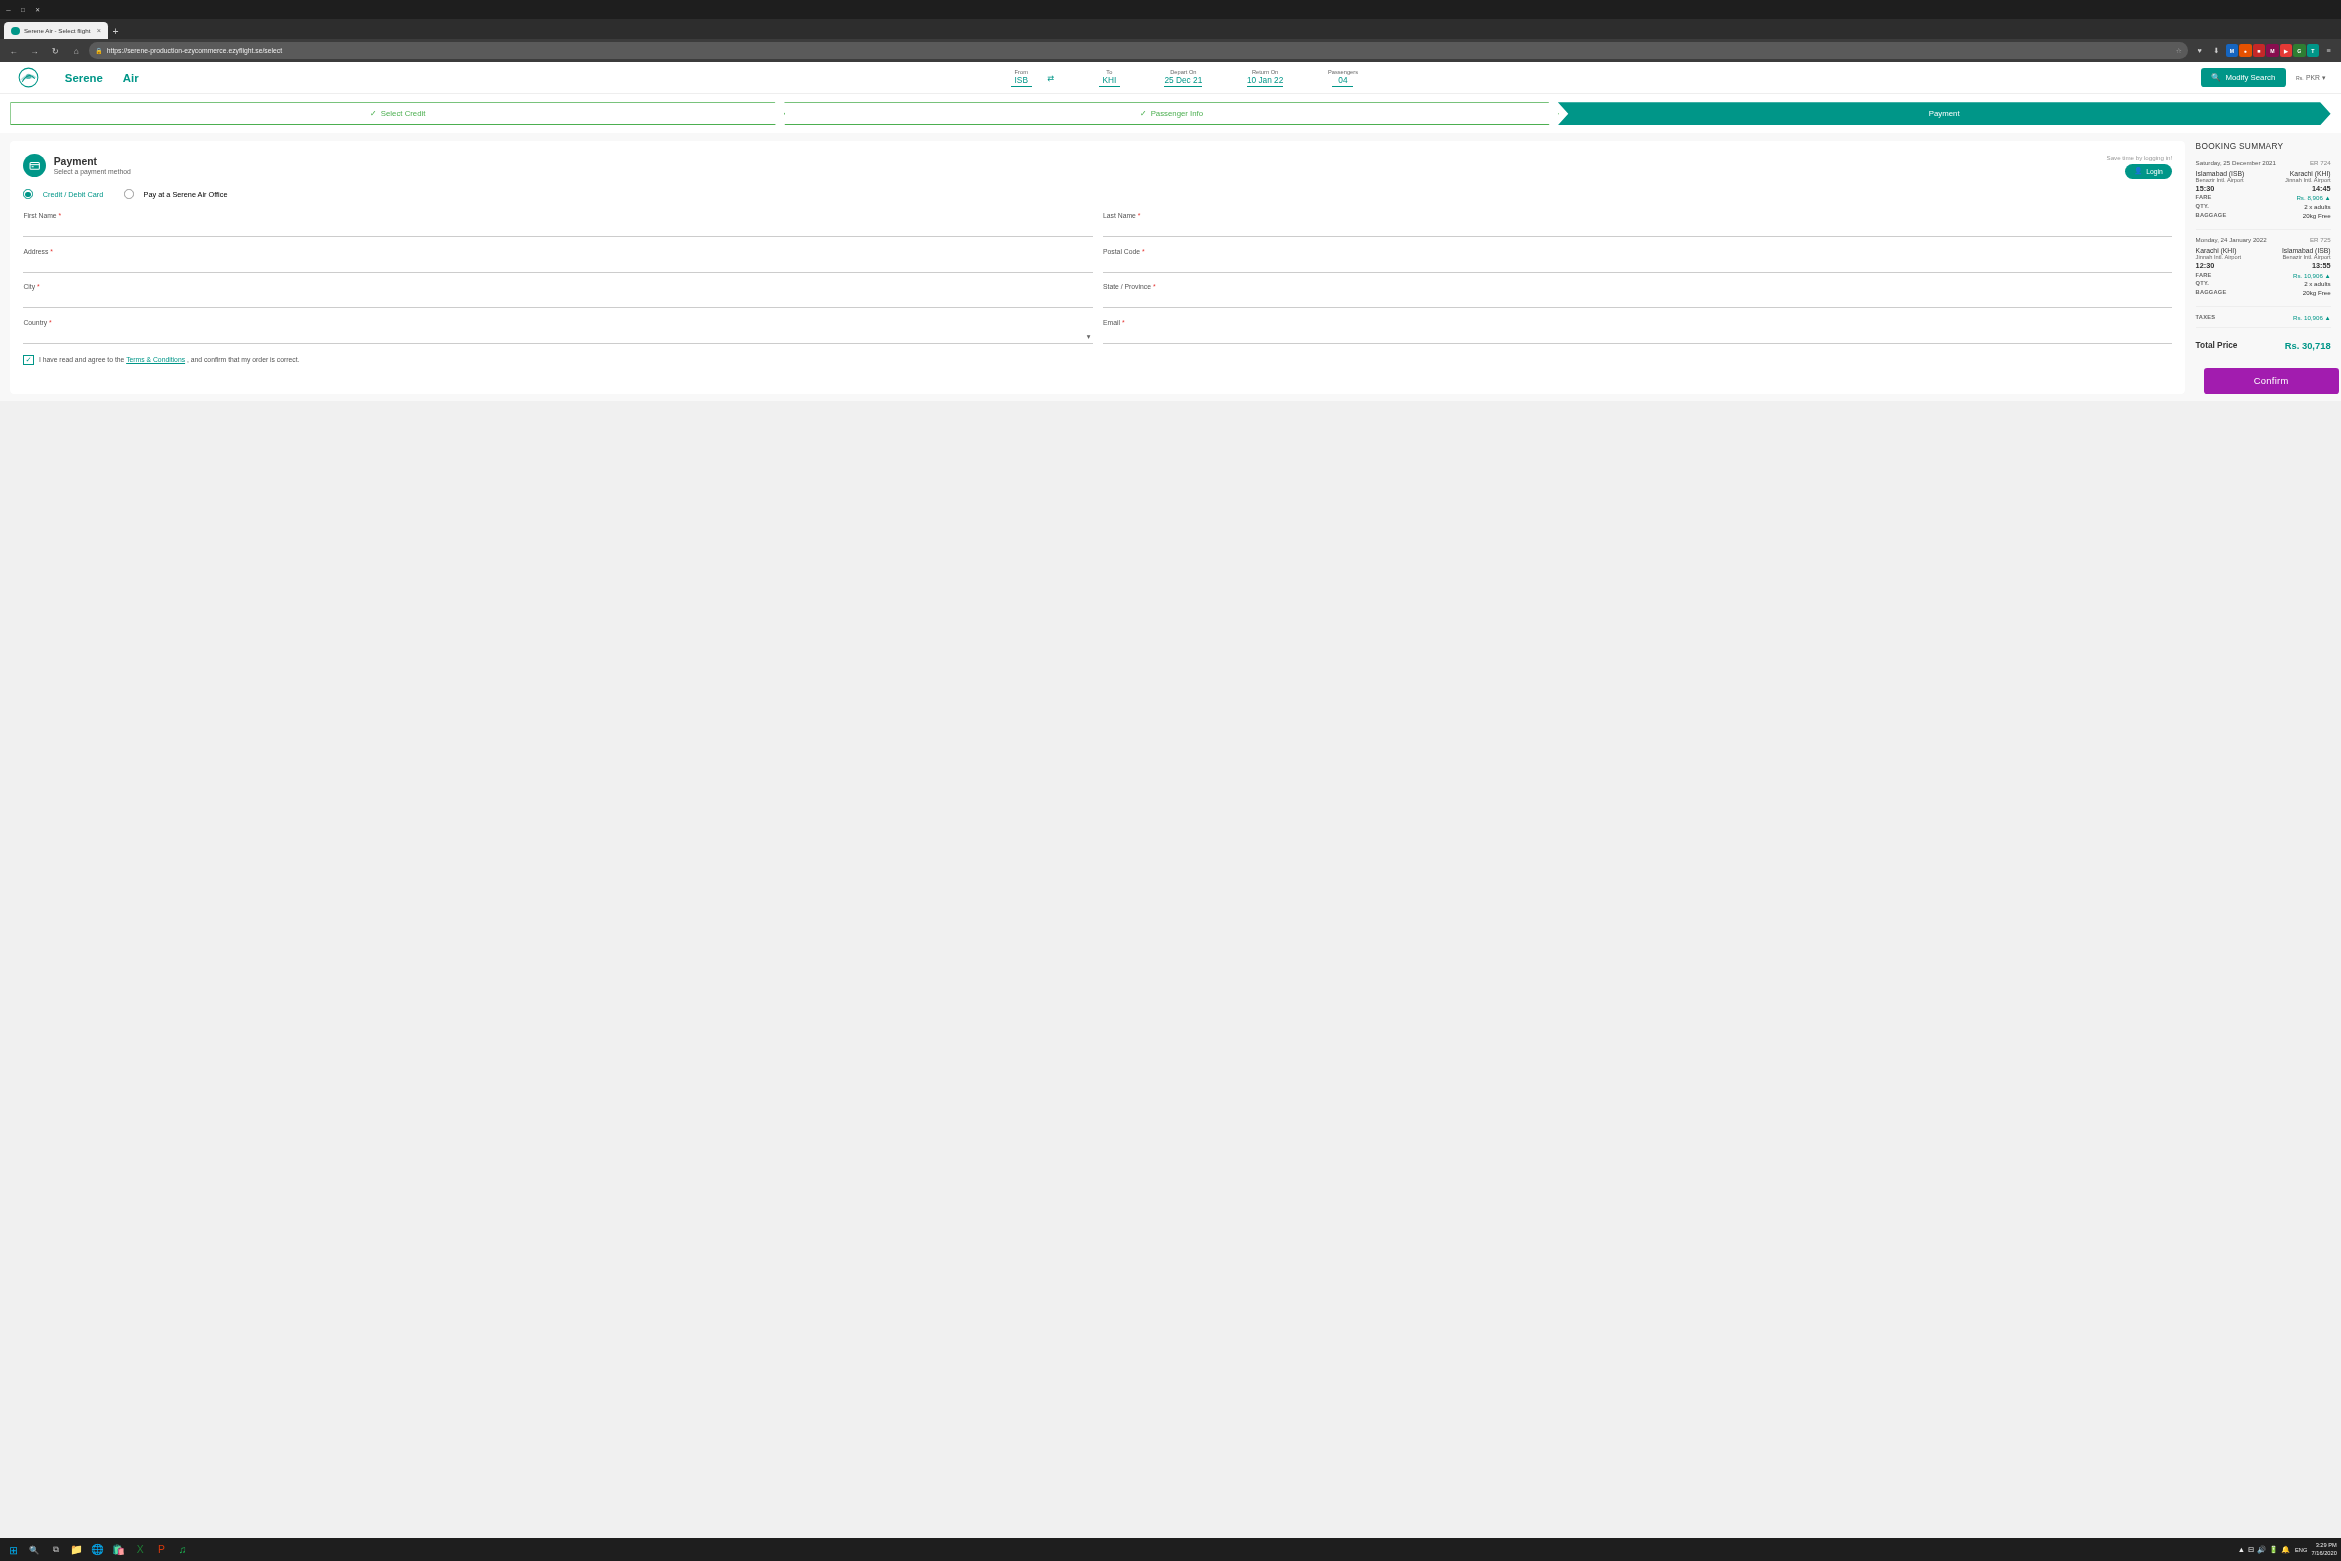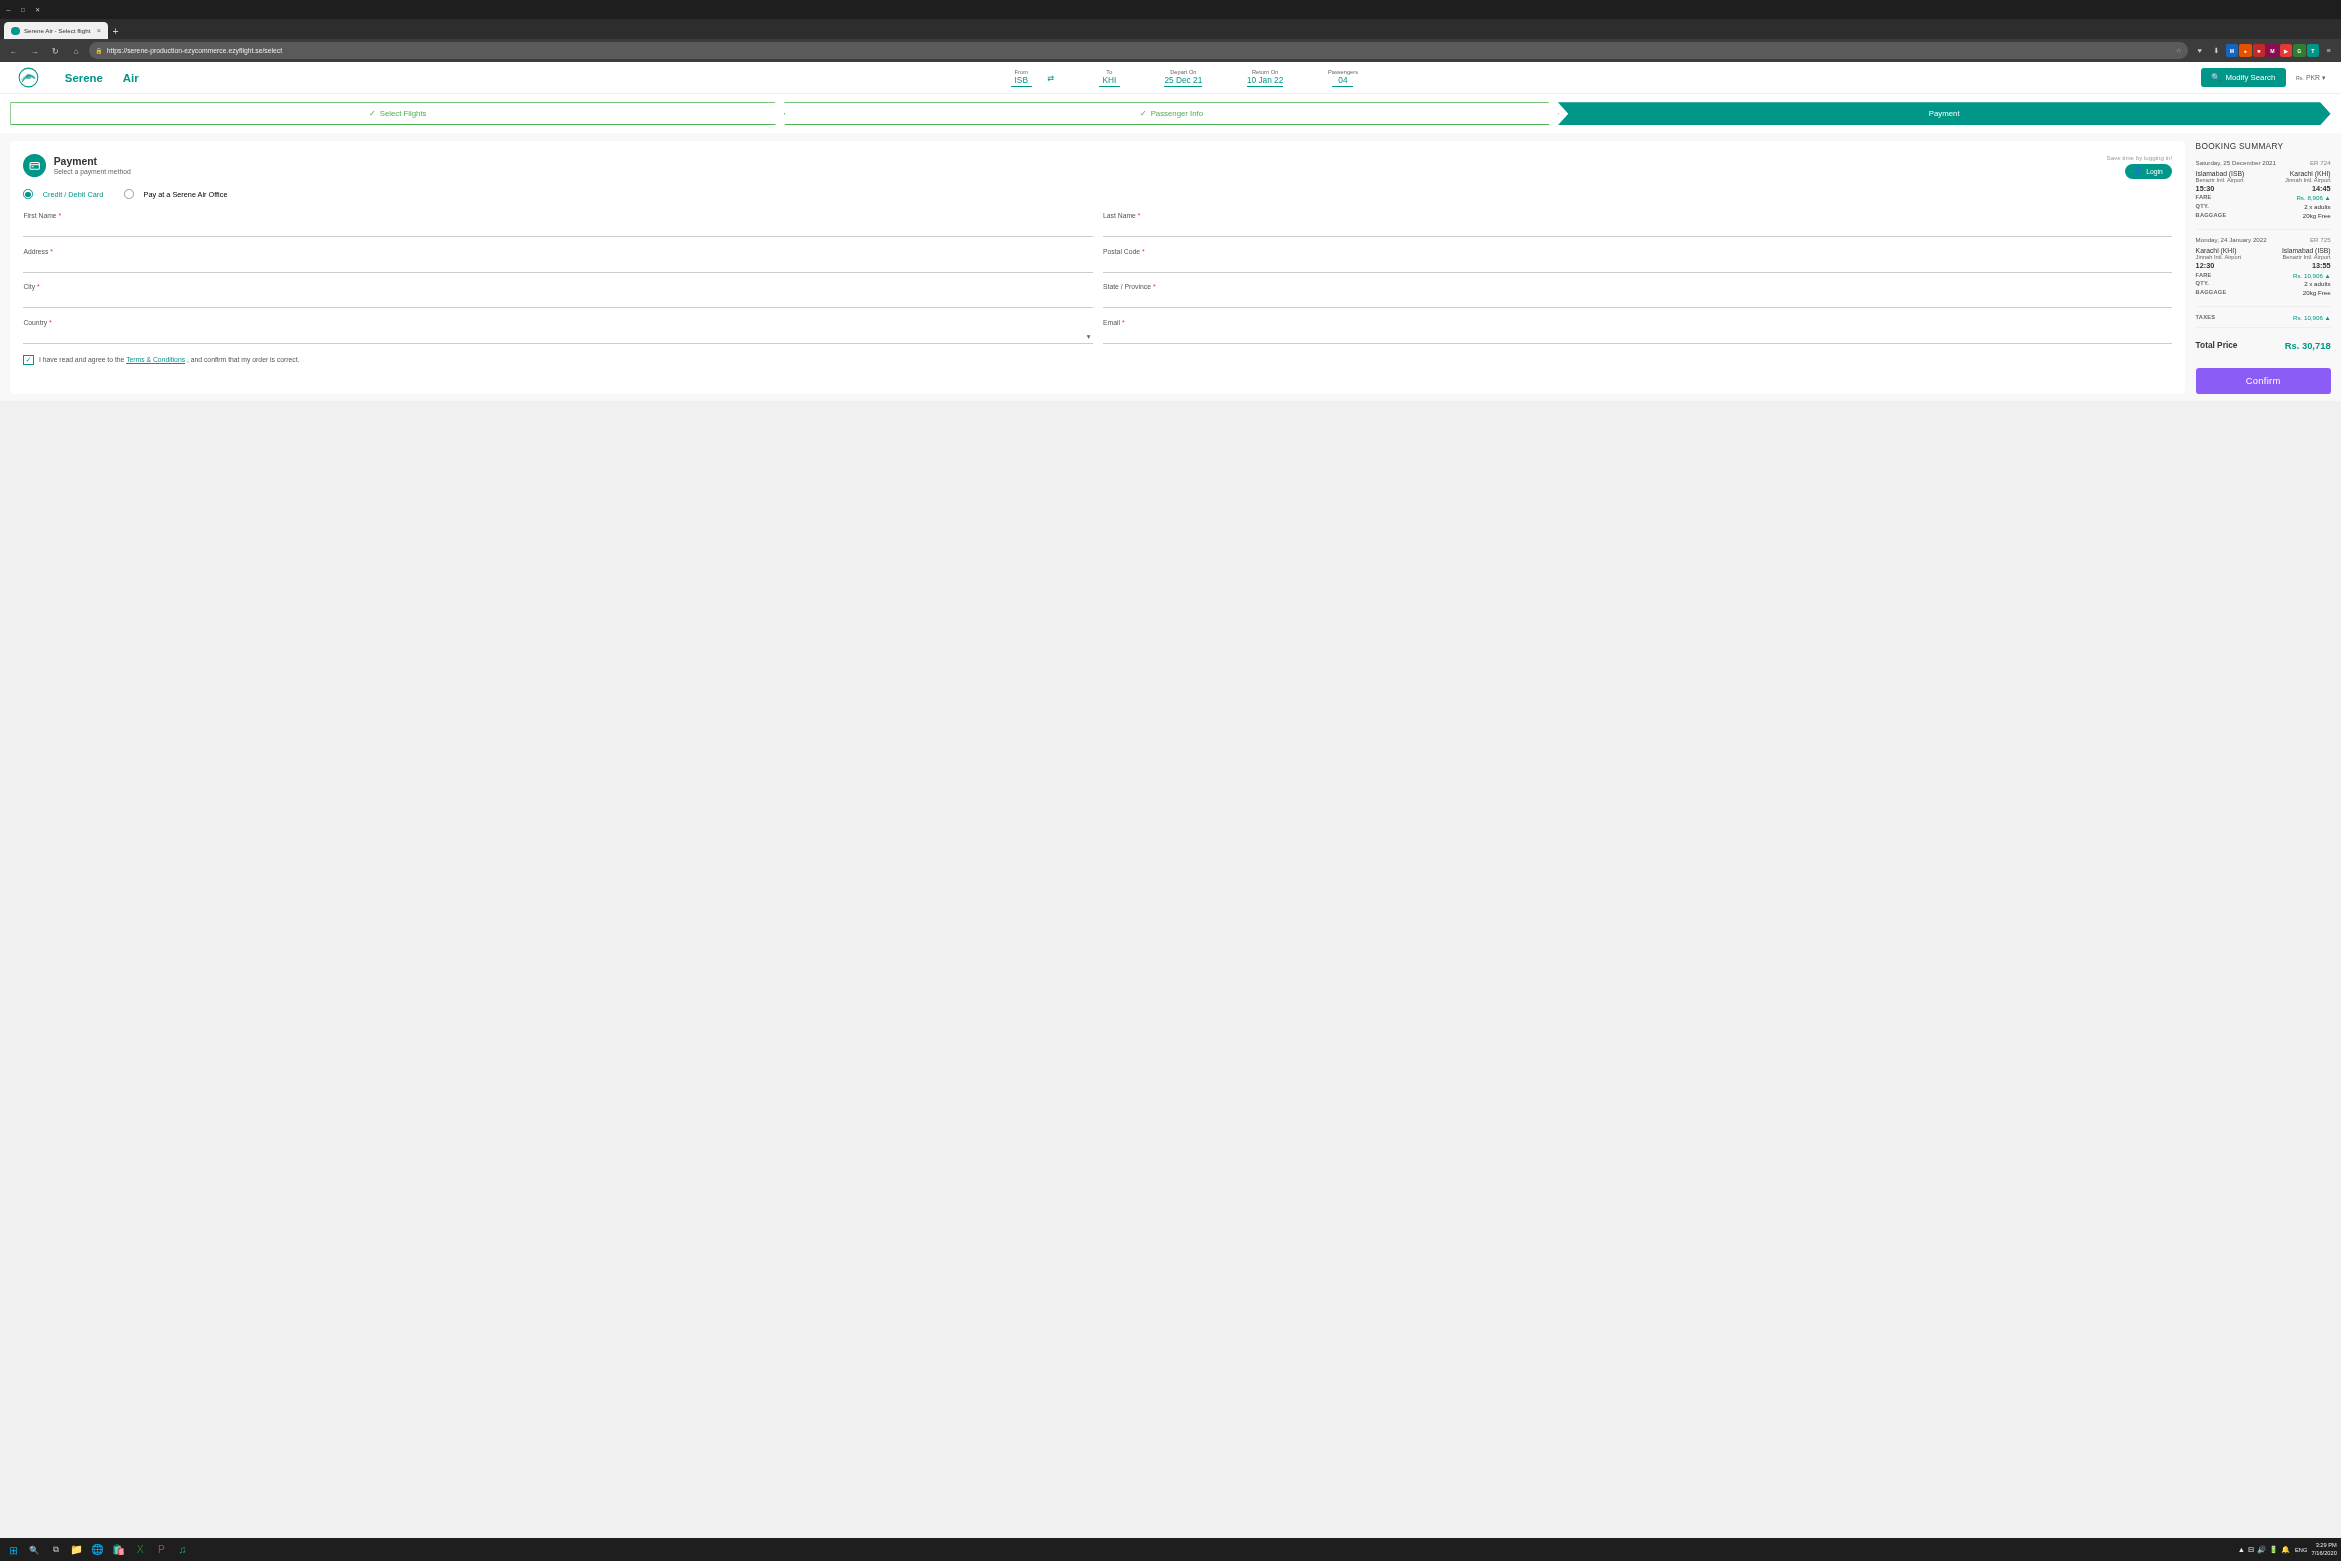--- a/index.html
+++ b/index.html
@@ -334,30 +334,31 @@
     .total-row {
       display: flex;
       justify-content: space-between;
       align-items: center;
       margin: 12px 0;
     }
     .total-label { font-size: 8.3px; font-weight: 700; color: #333; }
     .total-value { font-size: 9.4px; font-weight: 700; color: #009688; }
     .confirm-btn {
       width: 100%;
-      background: #8b5cf6;
+      background: #a21caf;
       color: white;
       border: none;
       border-radius: 3.1px;
       padding: 7.3px;
       font-size: 9.4px;
       font-weight: 500;
       cursor: pointer;
       margin-top: 5.2px;
       letter-spacing: 0.3px;
+      margin-left: 8px;
     }
 
     
     .taskbar {
       background: #1e1e1e;
       height: 23px;
       display: flex;
       align-items: center;
       justify-content: space-between;
       padding: 0 4.2px;
@@ -472,21 +473,21 @@
     <div class="currency-selector">
       <span class="currency-small">Rs.</span>
       <span>PKR</span>
       <span>▾</span>
     </div>
   </div>
 
   <div class="progress-bar">
     <div class="step step-complete">
       <span style="color:#4CAF50;">✓</span>
-      <span>Select Flights</span>
+      <span>Select Credit</span>
     </div>
     <div class="step step-complete" style="margin-left: -1px;">
       <span style="color:#4CAF50;">✓</span>
       <span>Passenger Info</span>
     </div>
     <div class="step step-active" style="margin-left: -1px;">
       <span>Payment</span>
     </div>
   </div>
 

